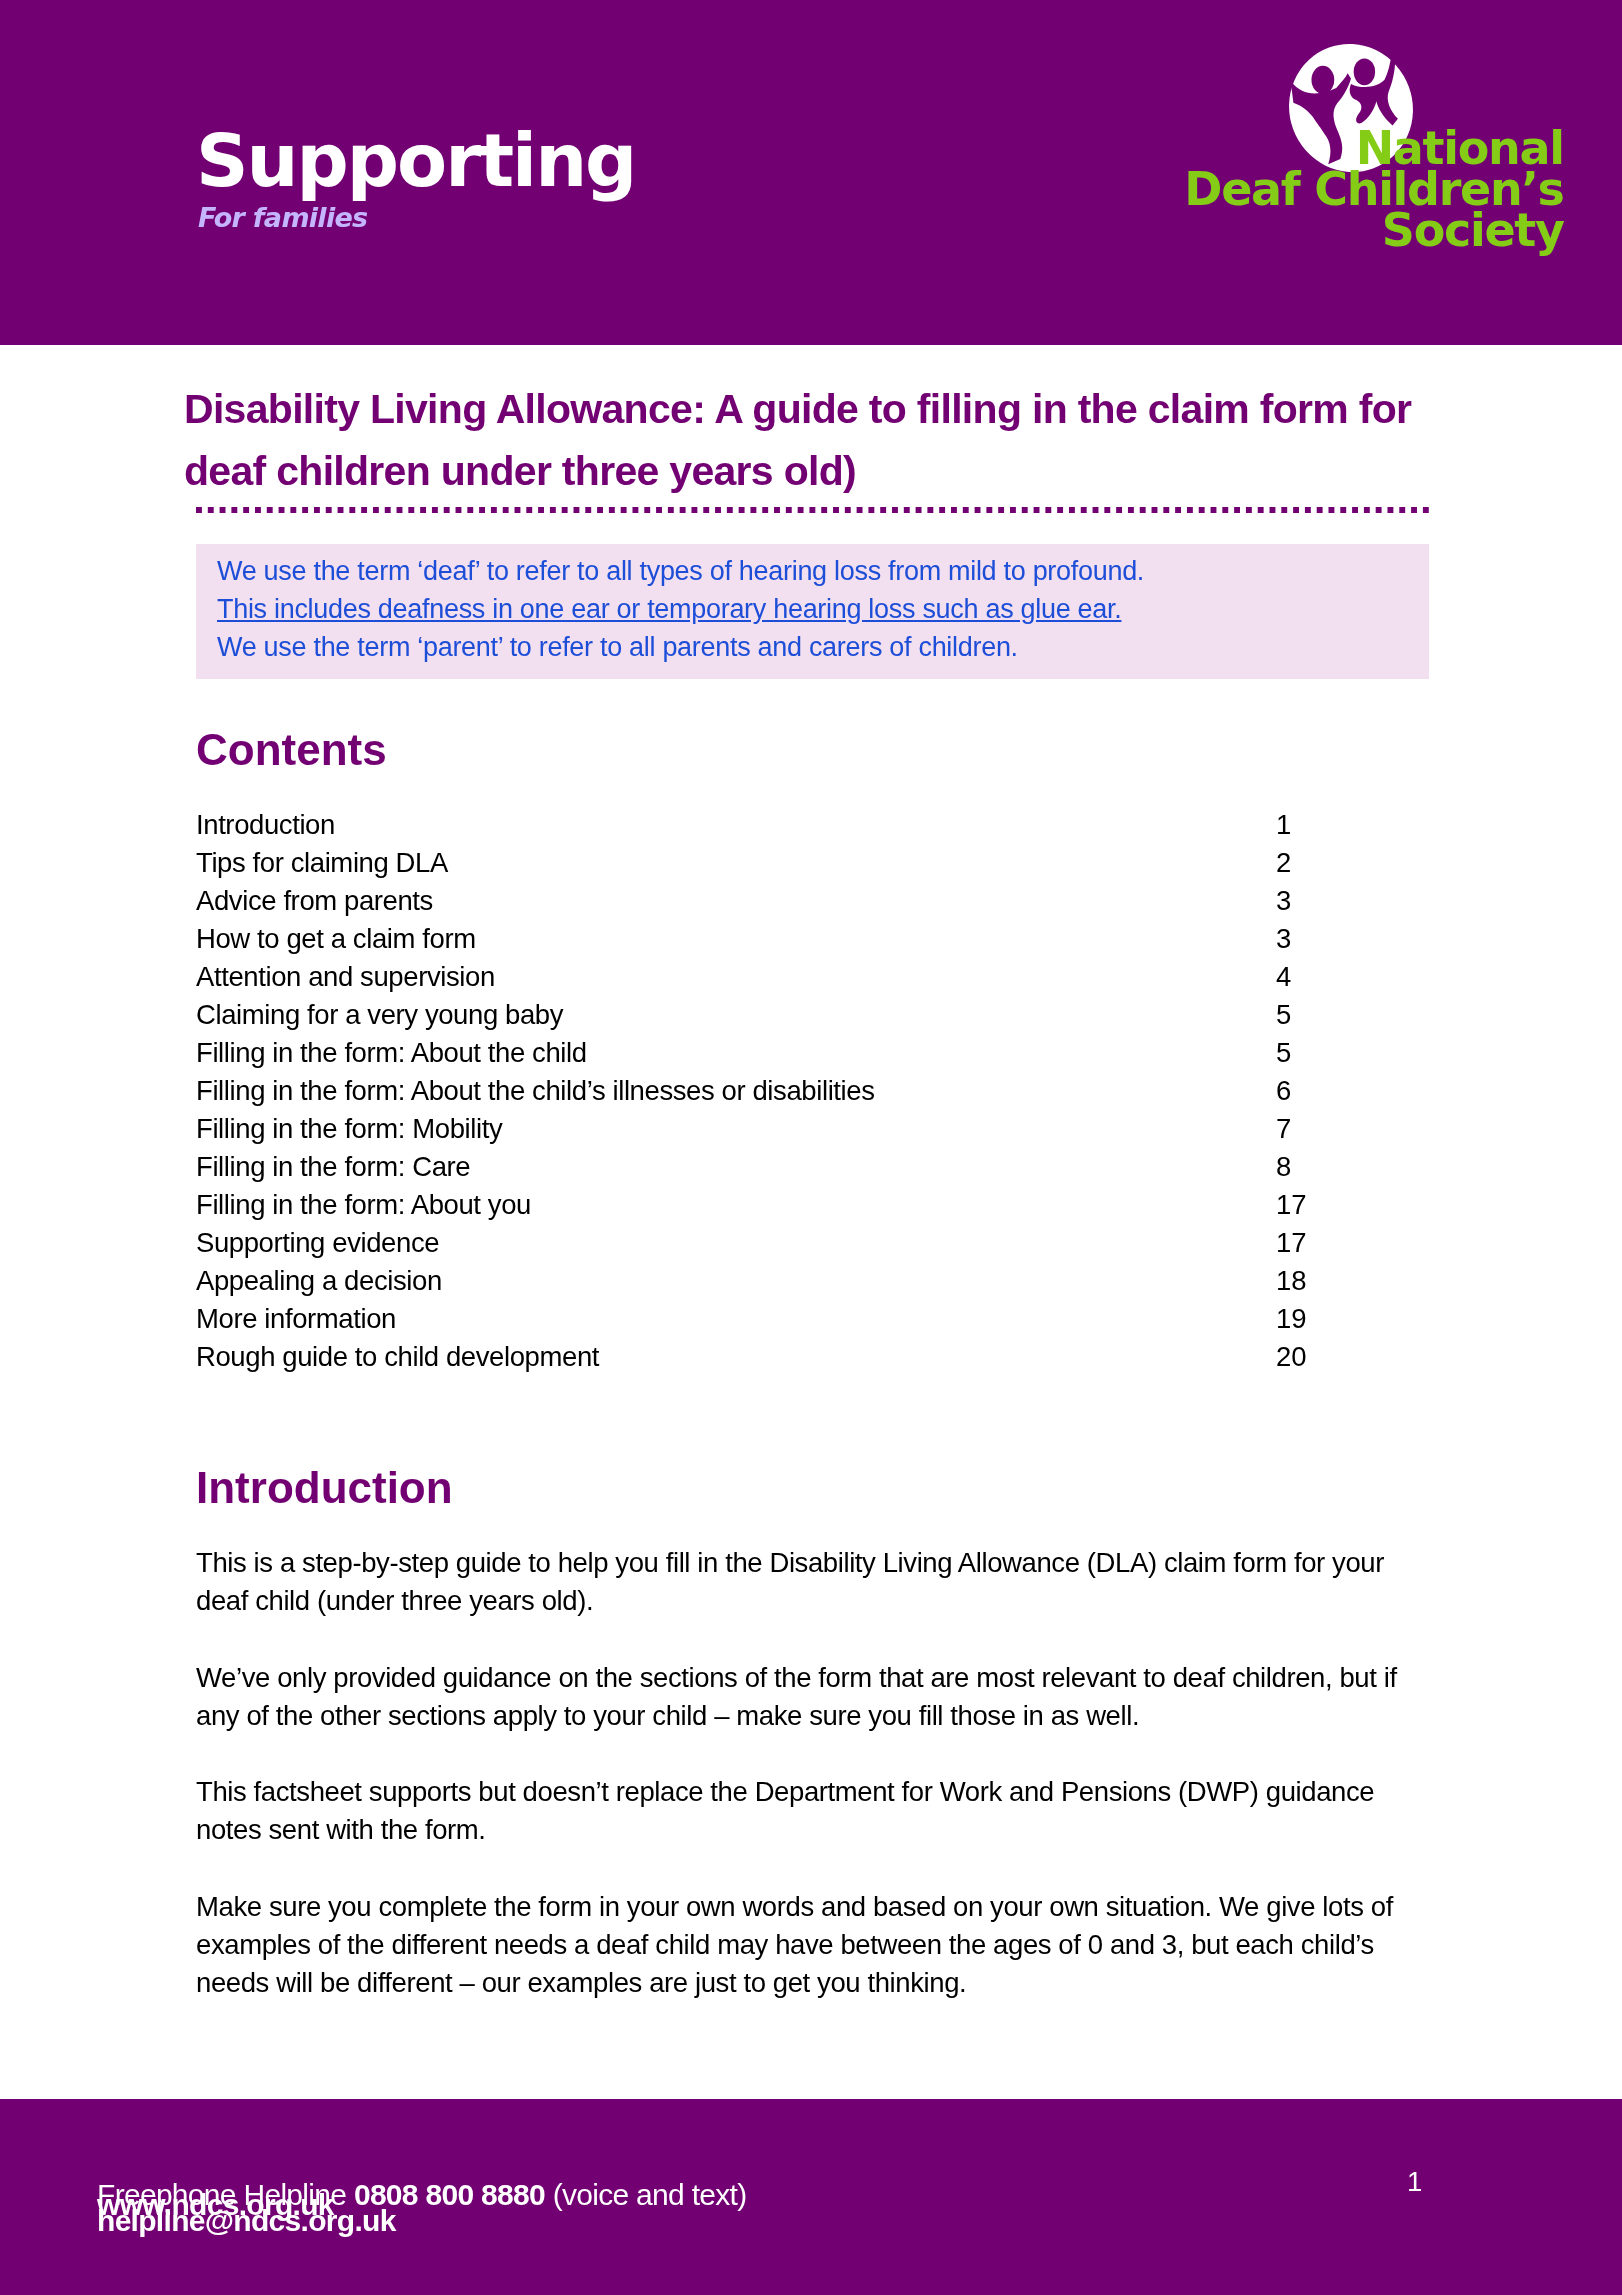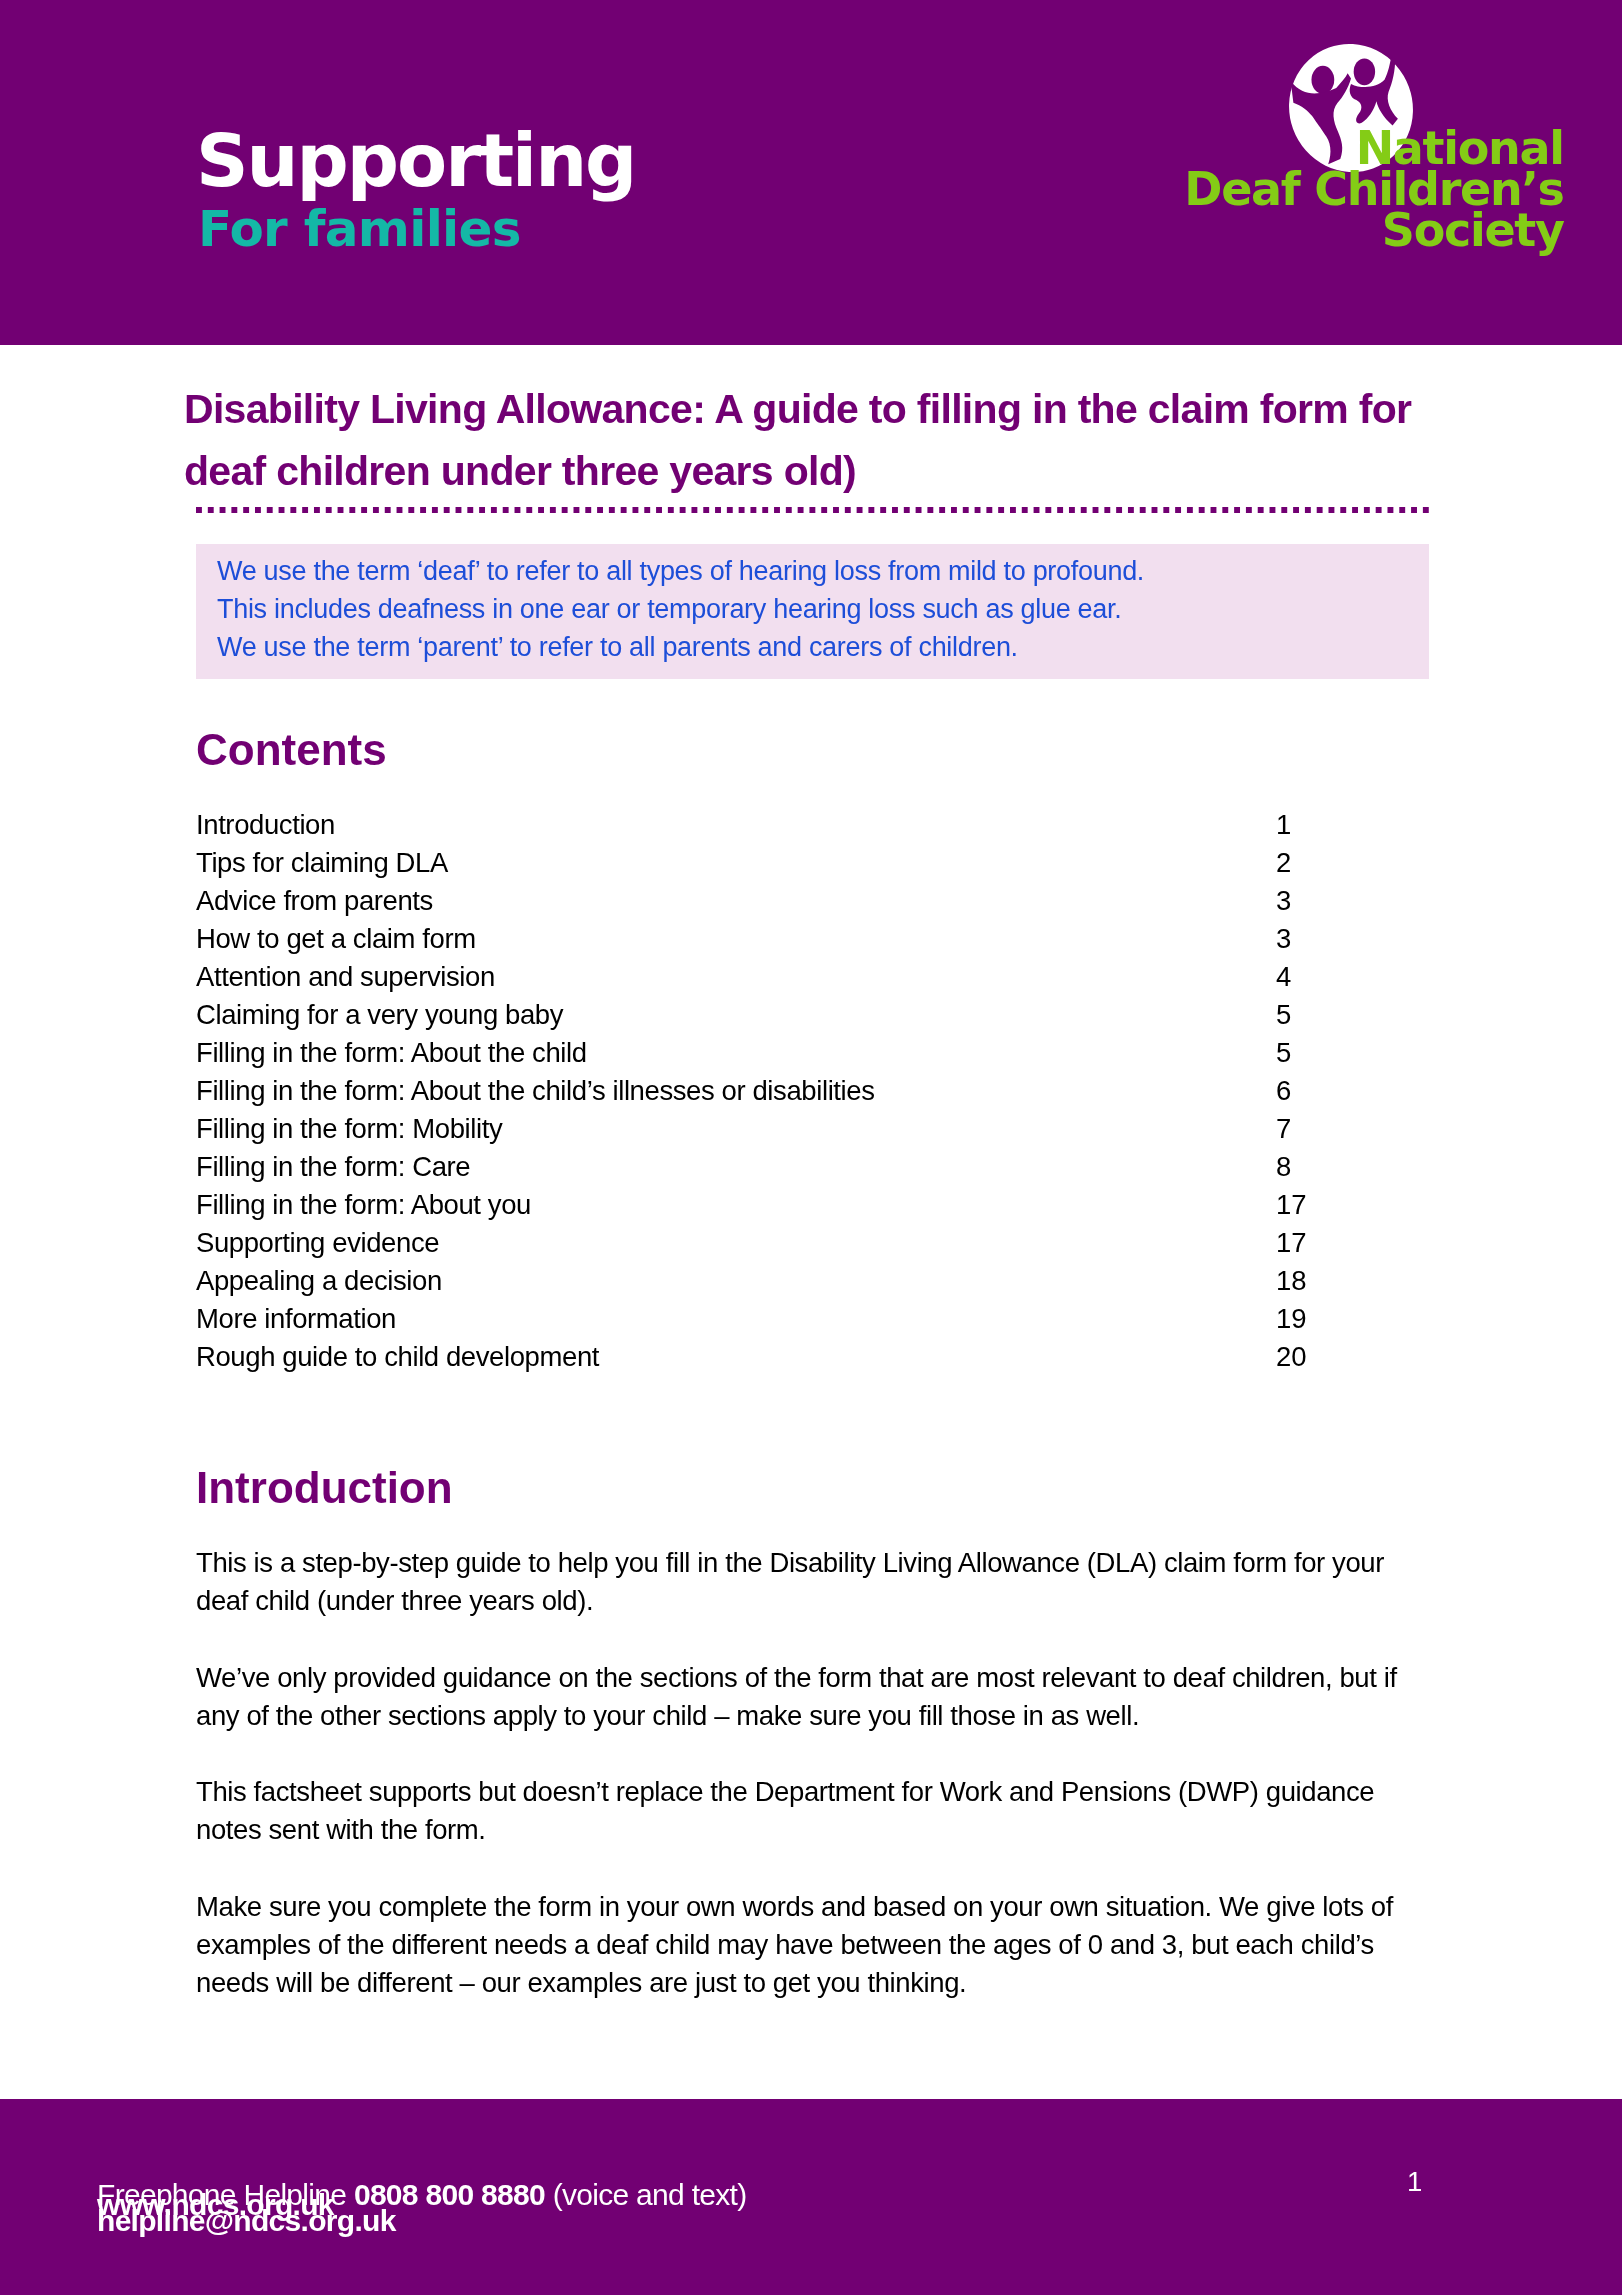--- a/index.html
+++ b/index.html
@@ -3,23 +3,23 @@
   <meta charset="utf-8">
   <style>
     html, body { margin: 0; padding: 0; background: #ffffff; }
     body { width: 1622px; height: 2295px; position: relative; overflow: hidden;
            font-family: "Liberation Sans", "DejaVu Sans", sans-serif; color: #000; }
 
     .header { position: absolute; left: 0; top: 0; width: 1622px; height: 345px; background: #720073; }
     .header-title { position: absolute; left: 196px; top: 124px; color: #fff;
                     font-family: "DejaVu Sans", sans-serif; font-weight: bold; font-size: 73px;
                     letter-spacing: -2px; line-height: 1; }
-    .header-sub { position: absolute; left: 198px; top: 204px; color: #14b8a6;
-                  font-family: "DejaVu Sans", sans-serif; font-weight: bold; font-size: 50px;
-                  letter-spacing: -0.7px; line-height: 1; }
+    .header-sub { position: absolute; left: 198px; top: 204px; color: #c4b5fd;
+                  font-family: "DejaVu Sans", sans-serif; font-weight: bold; font-size: 27px;
+                  letter-spacing: -0.7px; line-height: 1; font-style: italic; }
 
     .logo { position: absolute; left: 1279px; top: 36px; width: 288px; height: 236px; }
     .logo-emblem { position: absolute; left: 5.2px; top: 5.2px; width: 134px; height: 134px; }
     .logo-text { position: absolute; right: 3.3px; top: 92px; text-align: right; color: #84cc16;
                  font-family: "DejaVu Sans", sans-serif; font-weight: bold; font-size: 46px;
                  line-height: 41px; letter-spacing: -1.3px; }
     .logo-text div { white-space: nowrap; }
 
     .doc-title { position: absolute; left: 184px; top: 378px; width: 1243px; color: #720073;
                  font-family: "Liberation Sans", sans-serif; font-weight: bold; font-size: 41px;
@@ -74,21 +74,21 @@
       <div>Society</div>
     </div>
   </div>
 </div>
 
 <div class="doc-title">Disability Living Allowance: A guide to filling in the claim form for deaf children under three years old)</div>
 <div class="dotted-rule"></div>
 
 <div class="note-box">
   <div class="note-line" style="top:14.4px;">We use the term ‘deaf’ to refer to all types of hearing loss from mild to profound.</div>
-  <div class="note-line" style="top:52px;">This includes deafness in one ear or temporary hearing loss such as glue ear.</div>
+  <div class="note-line" style="top:52px;text-decoration:underline;">This includes deafness in one ear or temporary hearing loss such as glue ear.</div>
   <div class="note-line" style="top:90px;">We use the term ‘parent’ to refer to all parents and carers of children.</div>
 </div>
 
 <div class="section-heading" style="top:728px;">Contents</div>
 
 <div class="toc">
   <div class="toc-row">
       <span class="toc-label">Introduction</span>
       <span class="toc-page">1</span>
     </div>

